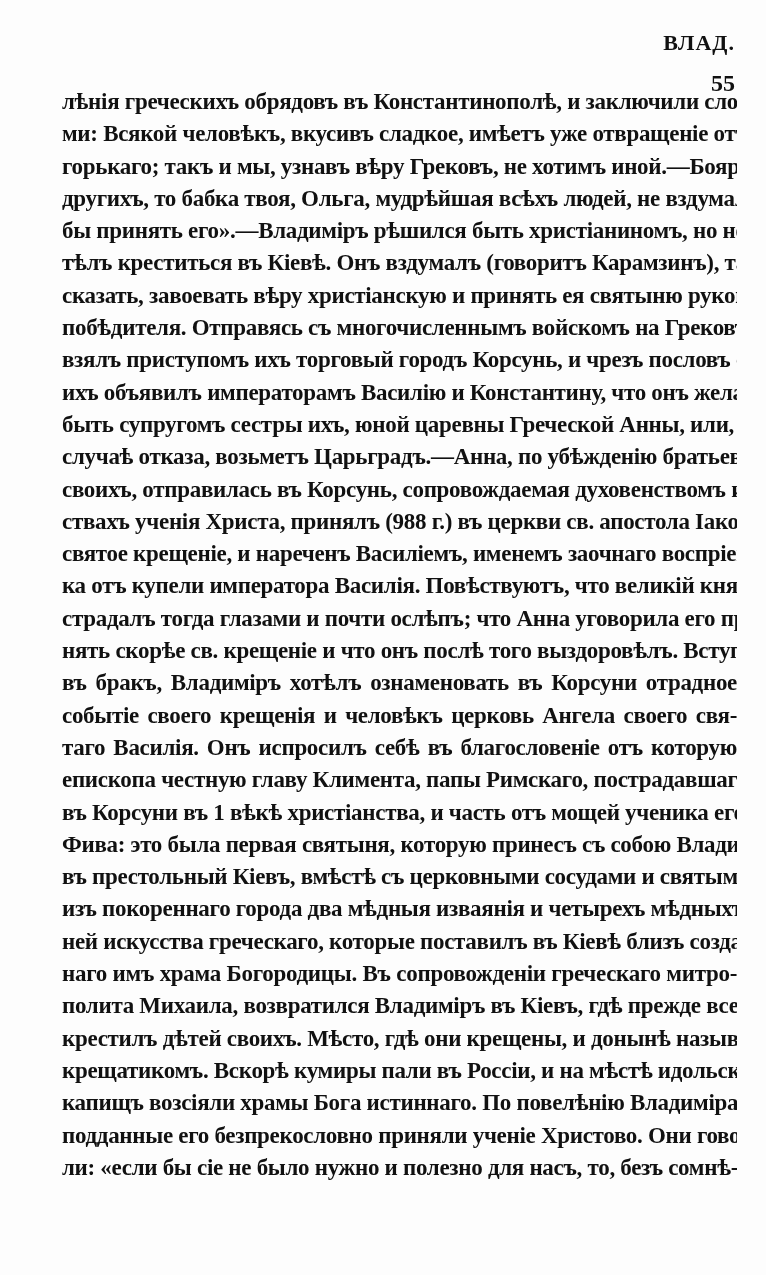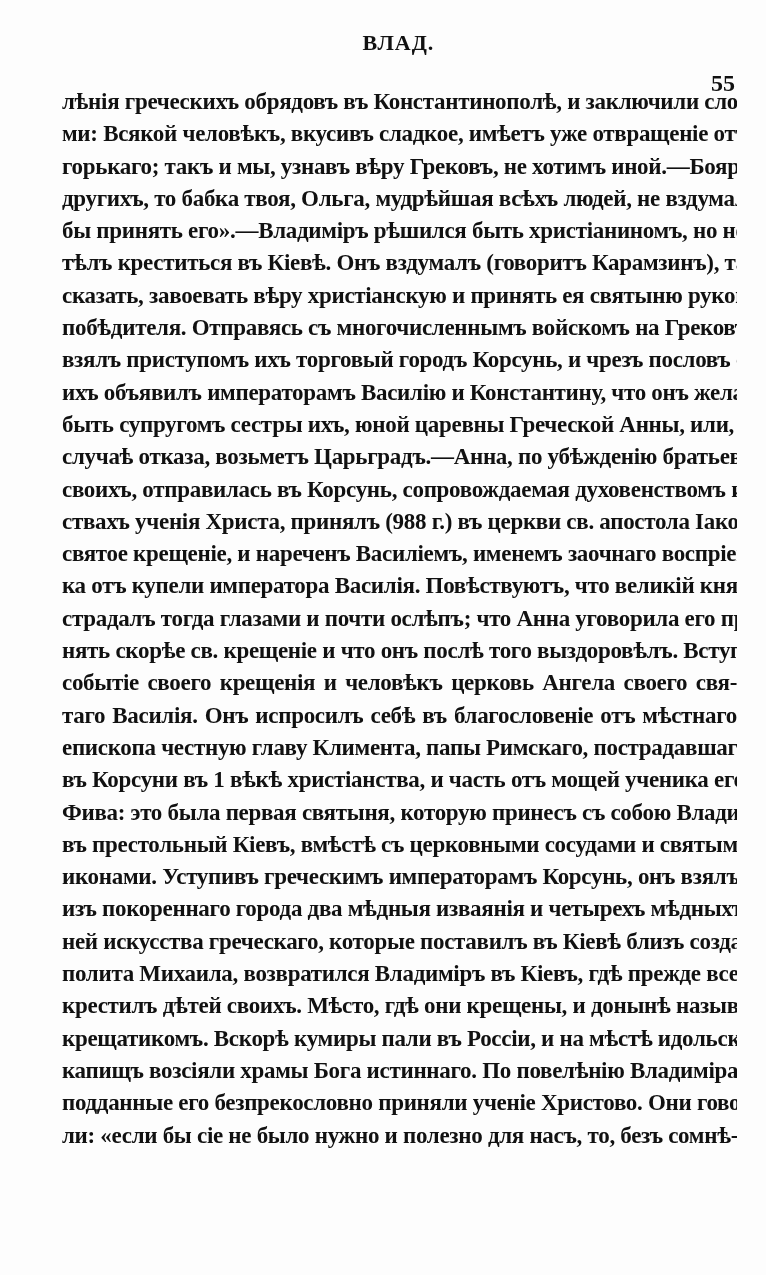--- a/index.html
+++ b/index.html
@@ -3,21 +3,21 @@
 <meta charset="utf-8">
 <style>
   html, body { margin: 0; padding: 0; background: #ffffff; }
   body { width: 766px; height: 1275px; position: relative; overflow: hidden; }
   .page { position: absolute; left: 0; top: 0; width: 766px; height: 1275px; background: #fdfdfd; }
   .running-head {
     position: absolute; top: 28px; left: 62px; width: 673px; height: 36px;
     font-family: "Liberation Serif", serif; font-weight: bold; color: #111;
   }
   .running-title {
-    position: absolute; left: 0; right: 0; text-align: center;
+    position: absolute; left: 0; right: 0; text-align: right;
     font-size: 22px; letter-spacing: 1px; top: 2px;
   }
   .page-number {
     position: absolute; right: 0; top: 2px; font-size: 24px; margin-top: 40px;
   }
   .body-text {
     position: absolute; top: 86px; left: 62px; width: 675px;
     font-family: "Liberation Serif", serif; color: #111;
     font-size: 23px; line-height: 32.3px; font-weight: bold;
   }
@@ -48,29 +48,30 @@
     <span class="line">взялъ приступомъ ихъ торговый городъ Корсунь, и чрезъ пословъ сво-</span>
     <span class="line">ихъ объявилъ императорамъ Василію и Константину, что онъ желаетъ</span>
     <span class="line">быть супругомъ сестры ихъ, юной царевны Греческой Анны, или, въ</span>
     <span class="line">случаѣ отказа, возьметъ Царьградъ.—Анна, по убѣжденію братьевъ</span>
     <span class="line">своихъ, отправилась въ Корсунь, сопровождаемая духовенствомъ и ца-</span>
     <span class="line">ствахъ ученія Христа, принялъ (988 г.) въ церкви св. апостола Іакова</span>
     <span class="line">святое крещеніе, и нареченъ Василіемъ, именемъ заочнаго воспріемни-</span>
     <span class="line">ка отъ купели императора Василія. Повѣствуютъ, что великій князь</span>
     <span class="line">страдалъ тогда глазами и почти ослѣпъ; что Анна уговорила его при-</span>
     <span class="line">нять скорѣе св. крещеніе и что онъ послѣ того выздоровѣлъ. Вступивъ</span>
+    <span class="line">въ бракъ, Владиміръ хотѣлъ ознаменовать въ Корсуни отрадное</span>
     <span class="line">событіе своего крещенія и человѣкъ церковь Ангела своего свя-</span>
-    <span class="line">таго Василія. Онъ испросилъ себѣ въ благословеніе отъ мѣстнаго</span>
+    <span class="line">таго Василія. Онъ испросилъ себѣ въ благословеніе отъ которую</span>
     <span class="line">епископа честную главу Климента, папы Римскаго, пострадавшаго</span>
     <span class="line">въ Корсуни въ 1 вѣкѣ христіанства, и часть отъ мощей ученика его</span>
     <span class="line">Фива: это была первая святыня, которую принесъ съ собою Владиміръ</span>
     <span class="line">въ престольный Кіевъ, вмѣстѣ съ церковными сосудами и святыми</span>
-    <span class="line">иконами. Уступивъ греческимъ императорамъ Корсунь, онъ взялъ</span>
     <span class="line">изъ покореннаго города два мѣдныя изваянія и четырехъ мѣдныхъ ко-</span>
     <span class="line">ней искусства греческаго, которые поставилъ въ Кіевѣ близъ создан-</span>
+    <span class="line">наго имъ храма Богородицы. Въ сопровожденіи греческаго митро-</span>
     <span class="line">полита Михаила, возвратился Владиміръ въ Кіевъ, гдѣ прежде всего</span>
     <span class="line">крестилъ дѣтей своихъ. Мѣсто, гдѣ они крещены, и донынѣ называется</span>
     <span class="line">крещатикомъ. Вскорѣ кумиры пали въ Россіи, и на мѣстѣ идольскихъ</span>
     <span class="line">капищъ возсіяли храмы Бога истиннаго. По повелѣнію Владиміра,</span>
     <span class="line">подданные его безпрекословно приняли ученіе Христово. Они говори-</span>
     <span class="line">ли: «если бы сіе не было нужно и полезно для насъ, то, безъ сомнѣ-</span>
 
   </div>
 </div>
 

